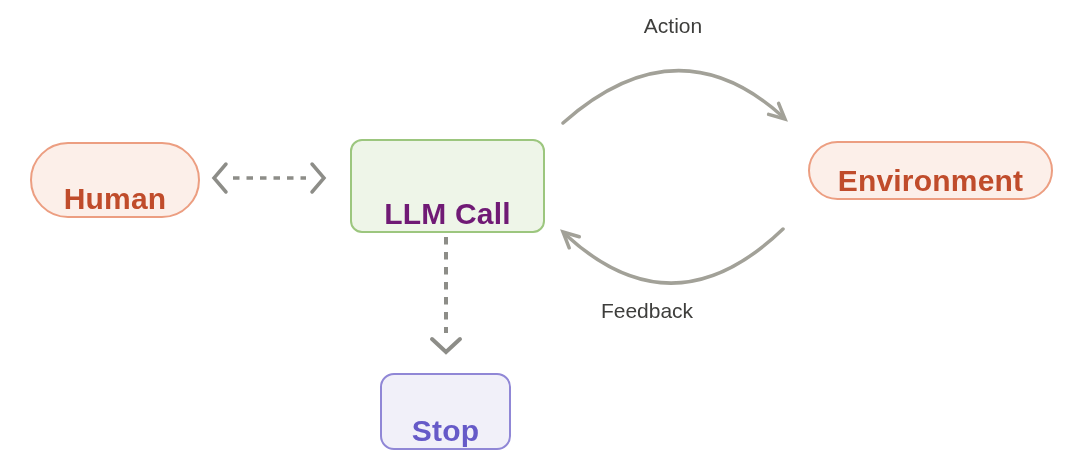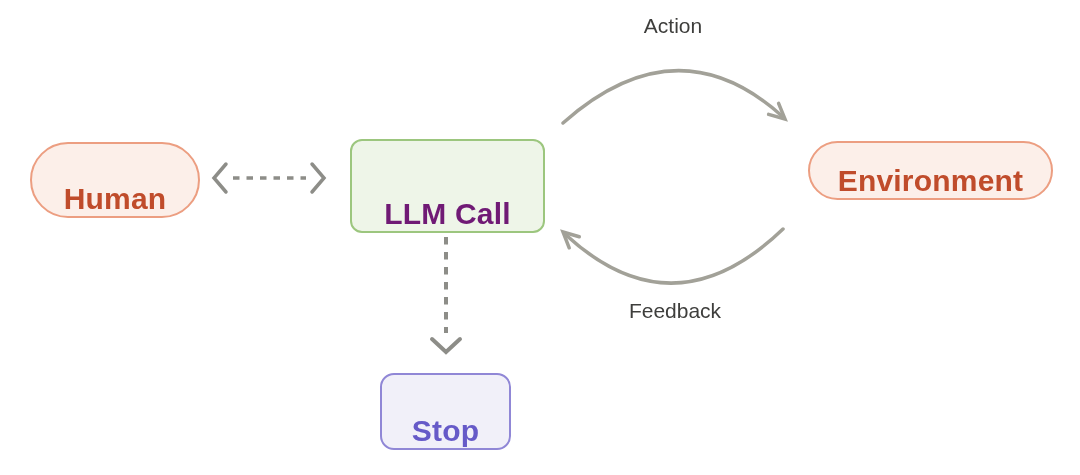--- a/index.html
+++ b/index.html
@@ -43,21 +43,21 @@
   }
   .edge-label {
     position: absolute;
     width: 230px;
     text-align: center;
     font-size: 21px;
     font-weight: 500;
     color: #3E3E3C;
   }
   .label-action   { left: 558px; top: 14px; }
-  .label-feedback { left: 560px; top: 299px; text-align: center; }
+  .label-feedback { left: 532px; top: 299px; text-align: center; }
   svg.arrows { position: absolute; left: 0; top: 0; }
   .arc   { fill: none; stroke-width: 3.5; stroke-linecap: round; }
   .dashline { fill: none; stroke-width: 3.5; }
   .dashline-v { fill: none; stroke-width: 4; }
   .head  { fill: none; stroke-width: 3.5; stroke-linecap: round; stroke-linejoin: miter; }
   .head-v { fill: none; stroke-width: 4; stroke-linecap: round; stroke-linejoin: miter; }
 </style>
 </head>
 <body>
 

